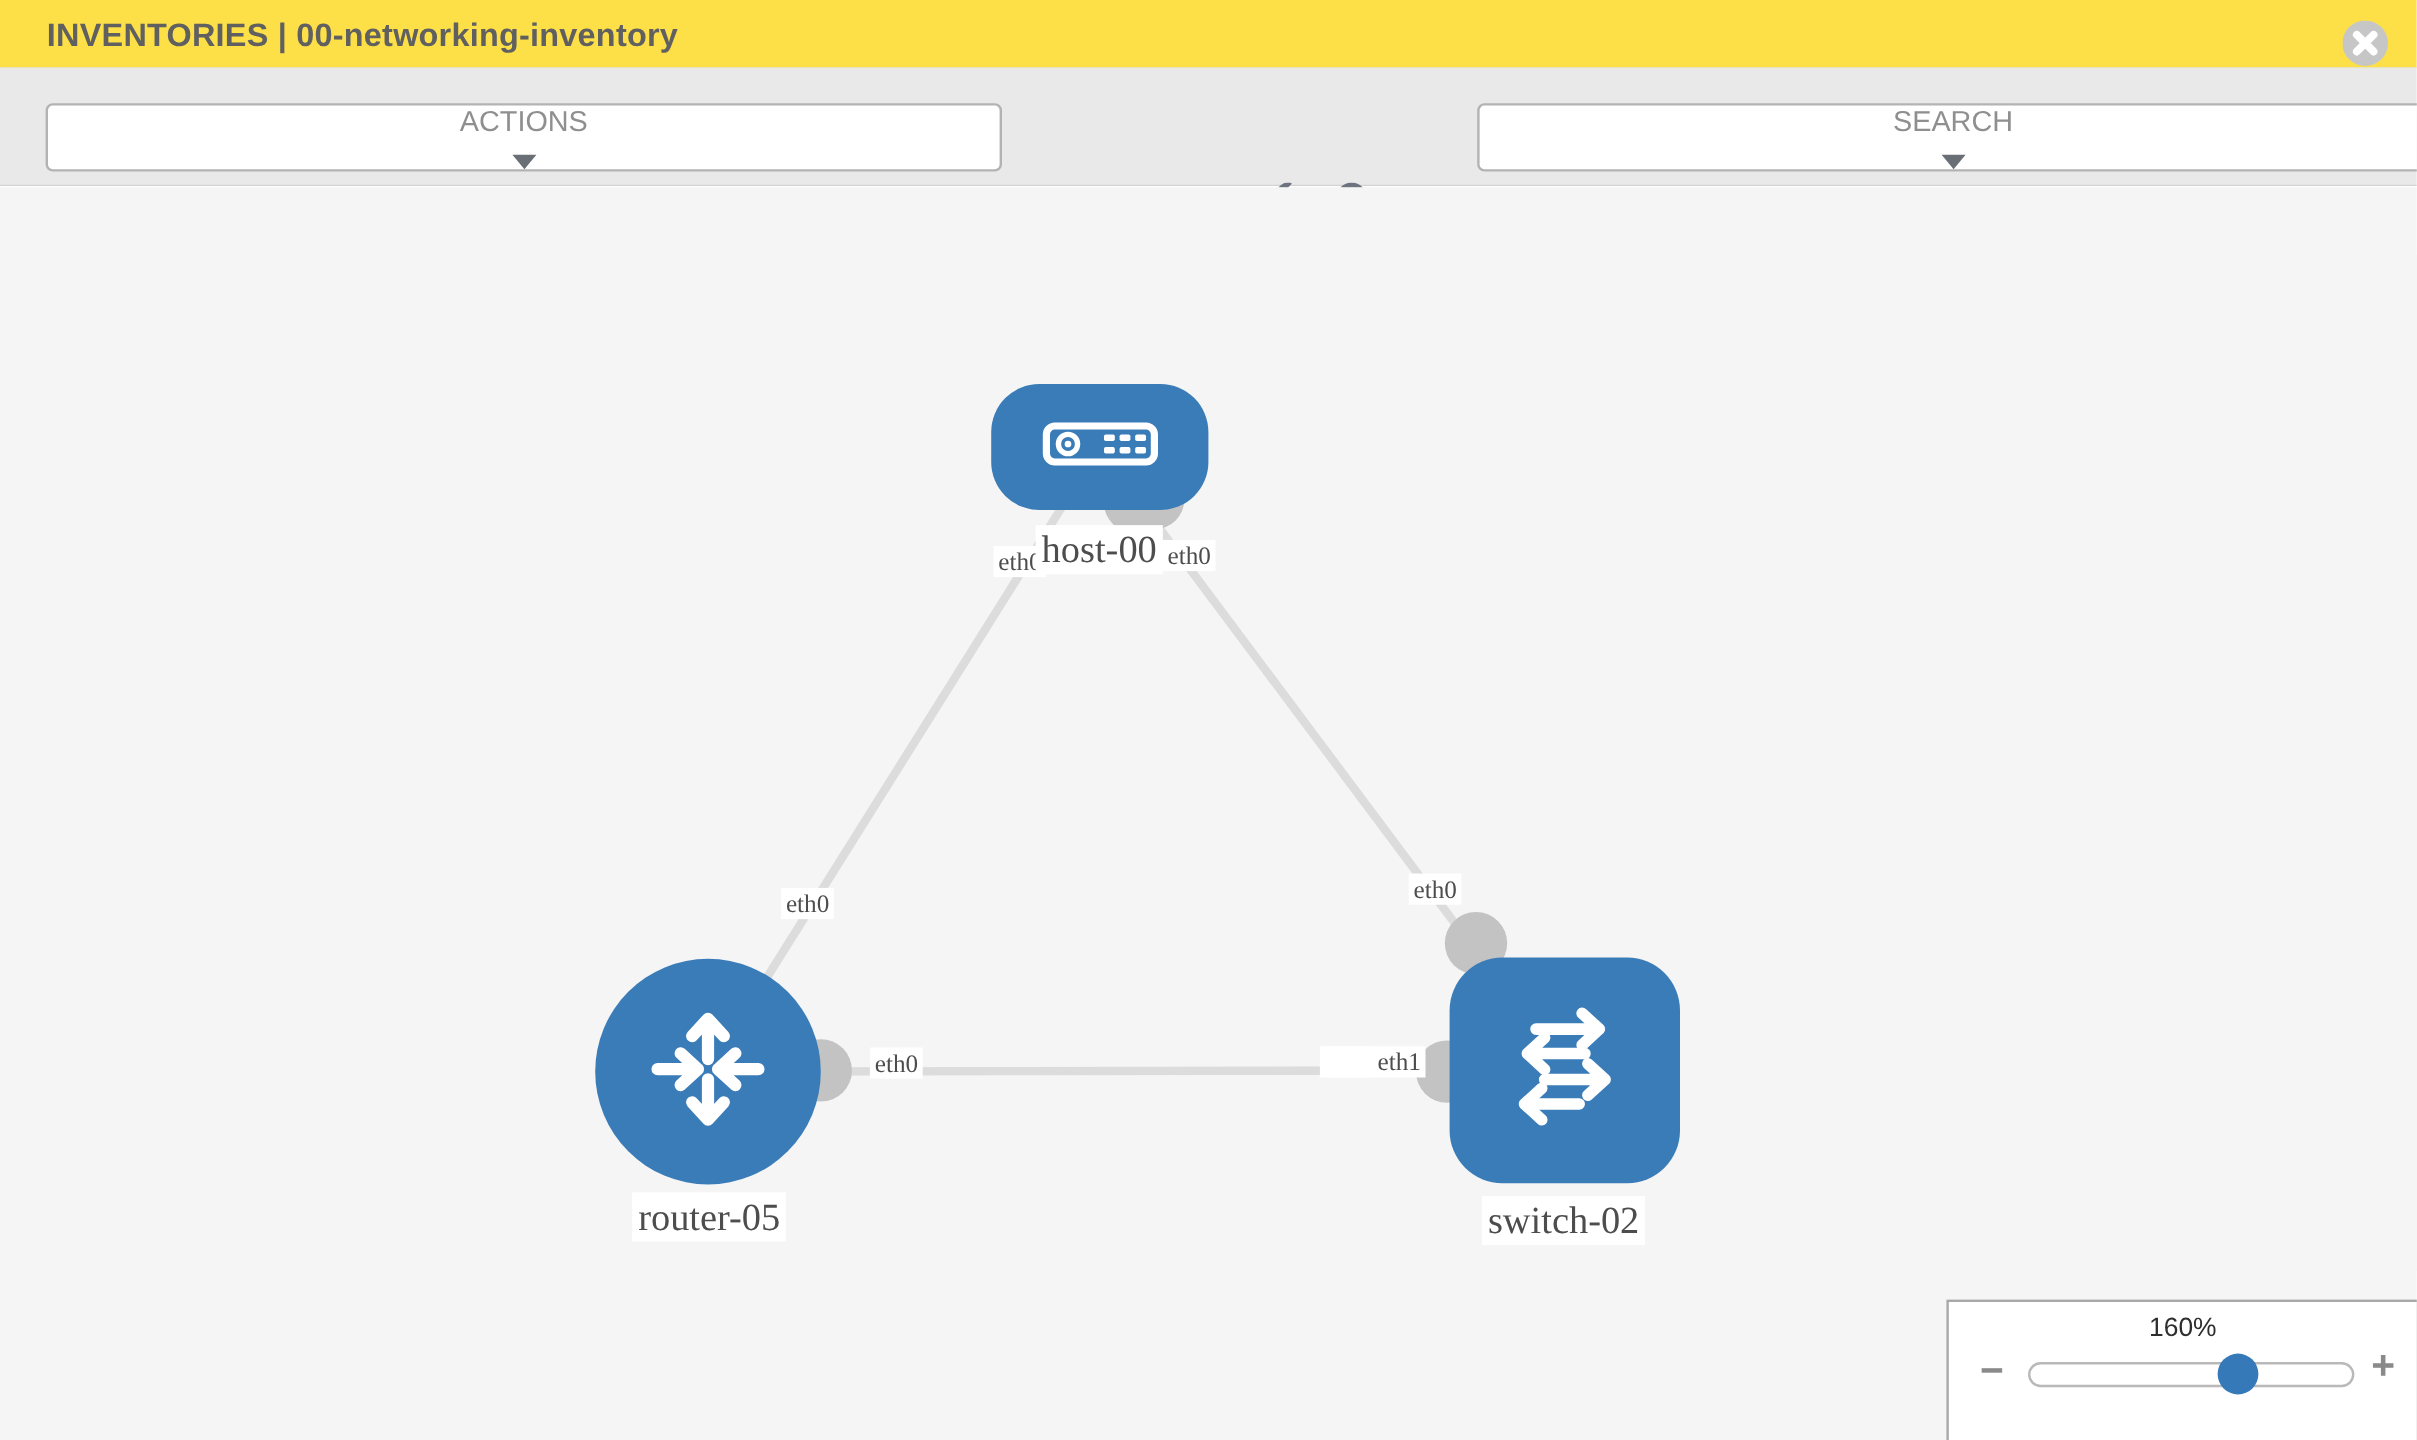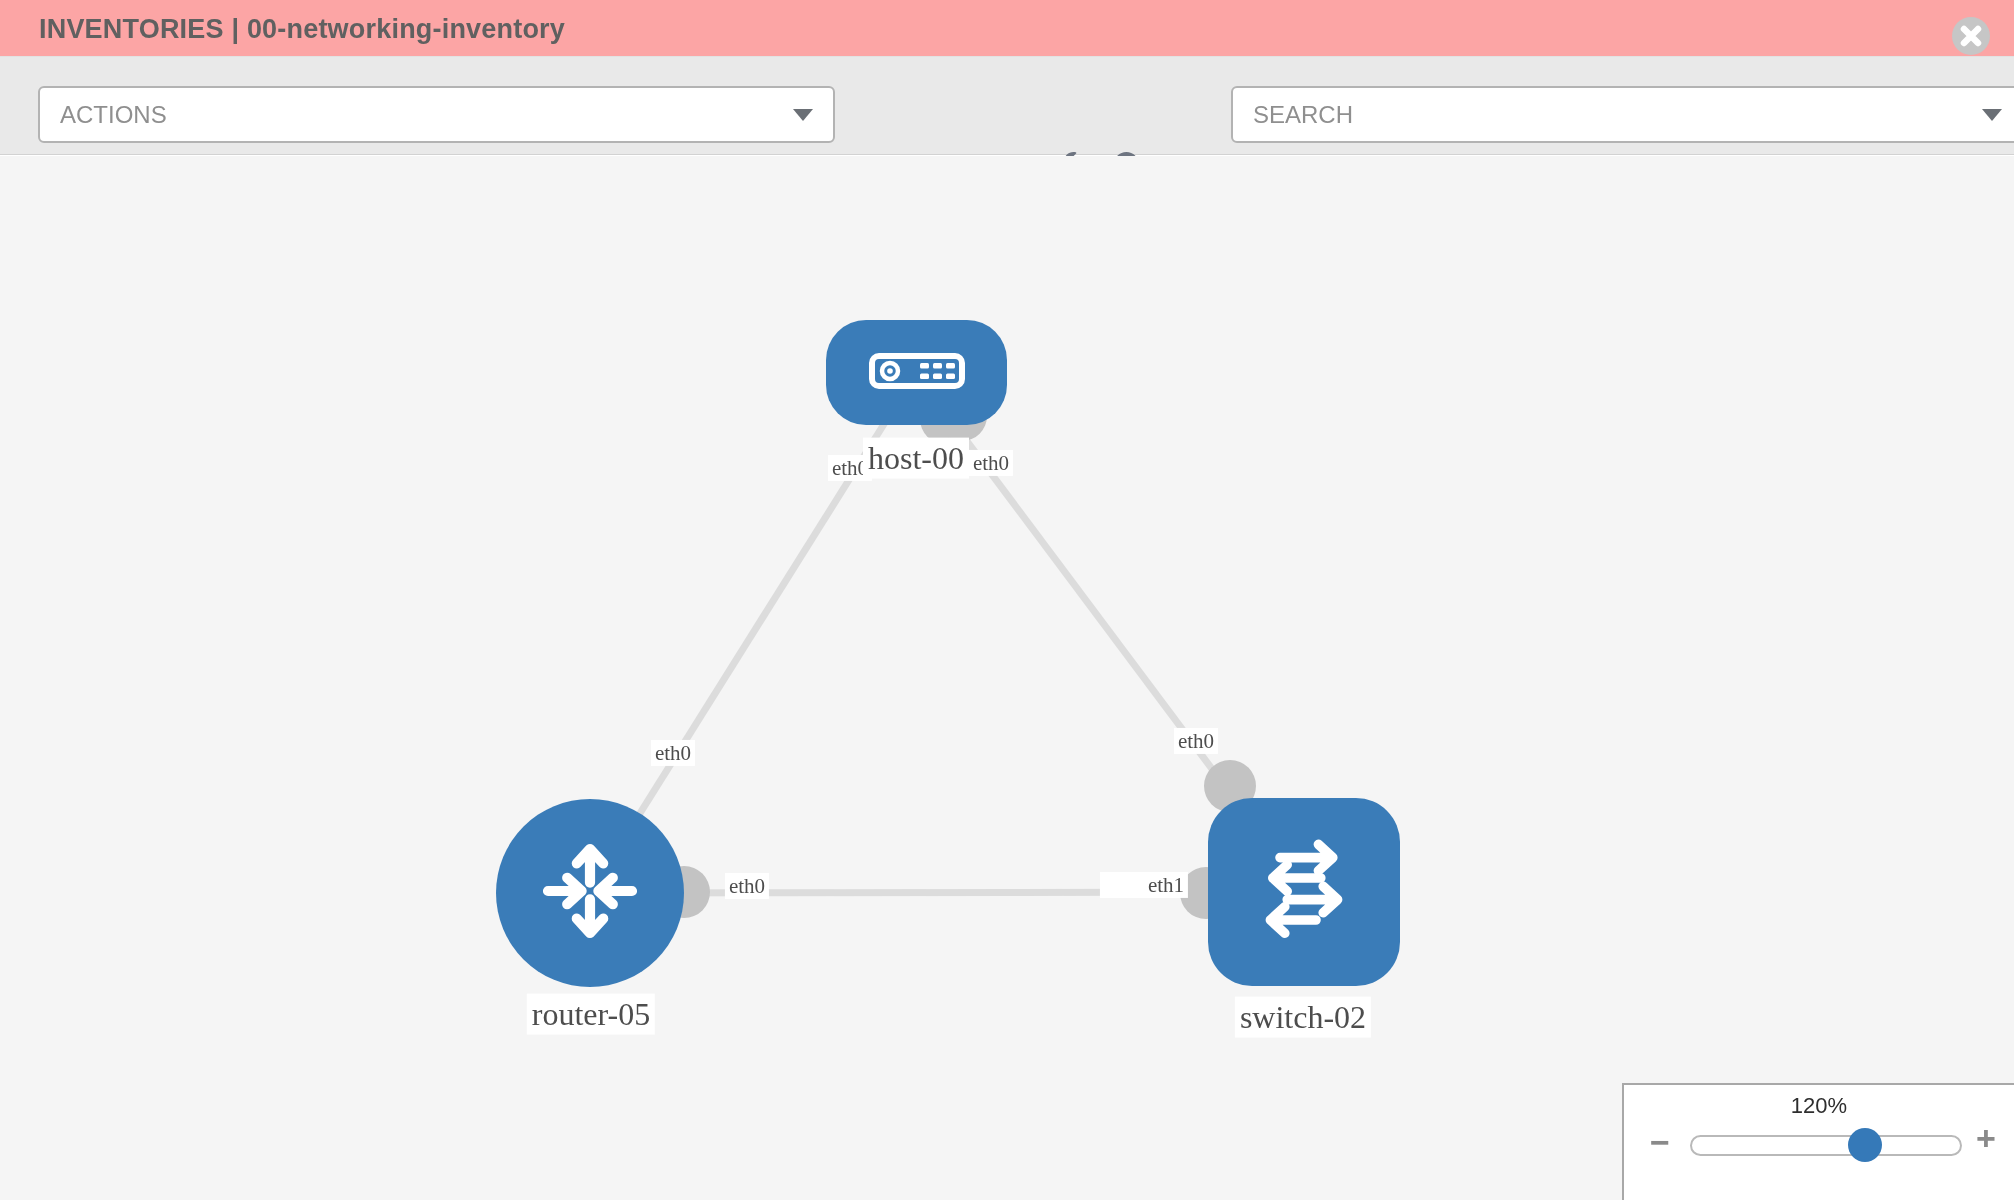--- a/index.html
+++ b/index.html
@@ -1,28 +1,28 @@
 <!DOCTYPE html>
 <html><head>
 <meta charset="utf-8">
 <style>
   * { margin:0; padding:0; box-sizing:border-box; }
   html,body { width:2014px; height:1200px; }
   body { font-family:"Liberation Sans", sans-serif; background:#fff; }
   .app { position:relative; width:2014px; height:1200px; overflow:hidden; background:#fff; }
 
   
-  .header { position:absolute; left:0; top:0; width:2014px; height:57px; background:#fca5a5; border-bottom:1px solid #e2e2e2; }
+  .header { position:absolute; left:0; top:0; width:2014px; height:57px; background:#fde047; border-bottom:1px solid #e2e2e2; }
   .page-title { position:absolute; left:39px; top:14px; font-size:27px; font-weight:bold; color:#606060; letter-spacing:0.2px; }
   .close-btn { position:absolute; right:24px; top:17px; width:38px; height:38px; cursor:pointer; }
 
   
   .toolbar { position:absolute; left:0; top:57px; width:2014px; height:98px; background:#e9e9e9; border-bottom:1px solid #d2d2d2; }
   .select-box { position:absolute; top:29px; height:57px; background:#fff; border:2px solid #b3b3b3; border-radius:6px;
-                display:flex; align-items:center; justify-content:space-between; padding:0 20px; cursor:pointer; }
+                display:flex; align-items:center; justify-content:space-between; padding:0 20px; cursor:pointer;flex-direction:column; }
   .select-box .sel-label { font-size:24px; color:#8f8f8f; }
   .caret { width:0; height:0; border-left:10px solid transparent; border-right:10px solid transparent; border-top:12px solid #6a6f75; }
   .tool-icon { position:absolute; top:95px; cursor:pointer; }
 
   
   .canvas { position:absolute; left:0; top:156px; width:2014px; height:1044px; background:#f5f5f5; overflow:hidden; }
   .edges { position:absolute; left:0; top:0; }
   .node { position:absolute; background:#3a7cb8; display:flex; align-items:center; justify-content:center; cursor:grab; }
   .node-host   { left:826px; top:164px; width:181px; height:105px; border-radius:40px; }
   .node-router { left:496px; top:643px; width:188px; height:188px; border-radius:50%; }
@@ -142,21 +142,21 @@
     <span class="lbl if-label" style="left:673px; top:597px;">eth0</span>
     <span class="lbl if-label" style="left:1196px; top:585px;">eth0</span>
     <span class="lbl if-label" style="left:747px; top:730px;">eth0</span>
     <span class="lbl if-label" style="left:1122px; top:729px;">eth0</span>
     <span class="lbl if-label" style="left:1146px; top:729px;padding-left:44px;">eth1</span>
     <span class="lbl node-label" style="left:591px; top:858px;">router-05</span>
     <span class="lbl node-label" style="left:1303px; top:861px;">switch-02</span>
   </div>
 
   <div class="zoom-panel">
-    <div class="zoom-value">120%</div>
+    <div class="zoom-value">160%</div>
     <span class="zoom-btn zoom-out">−</span>
     <div class="zoom-track">
       <div class="zoom-thumb"></div>
     </div>
     <span class="zoom-btn zoom-in">+</span>
   </div>
 
 </div>
 
 </body></html>

